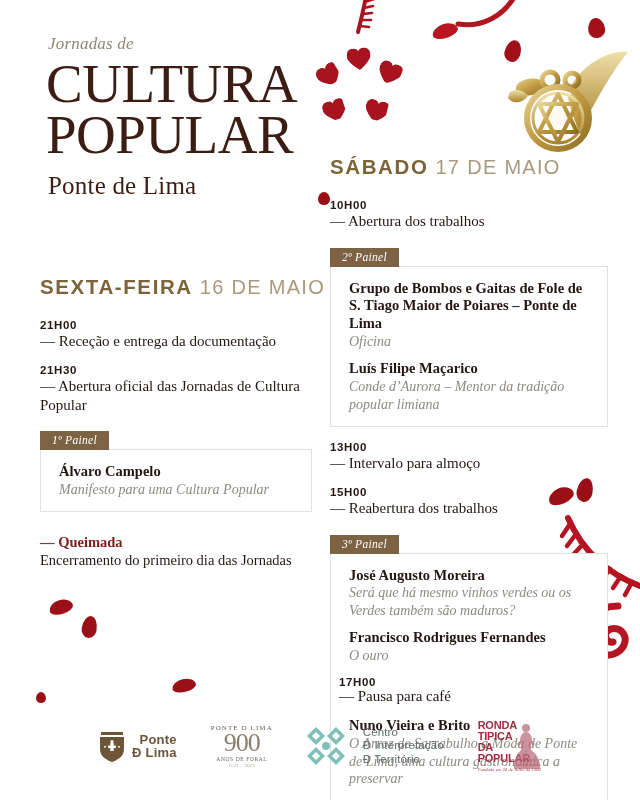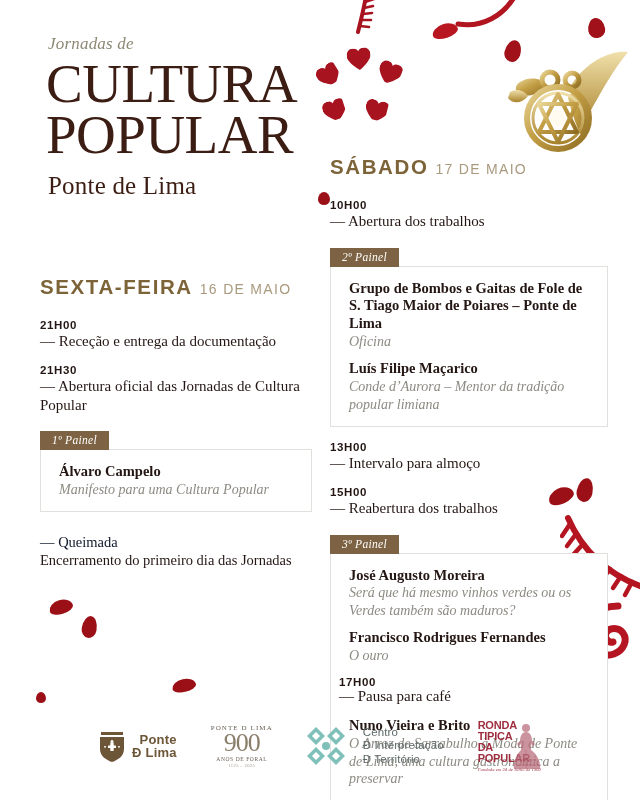--- a/index.html
+++ b/index.html
@@ -53,21 +53,21 @@
   .col-right{left:330px;top:155px;width:278px;}
 
   .dayhead{margin:0 0 20px 0;white-space:nowrap;}
   .dayhead .dw{
     font-family:"Liberation Sans", sans-serif;
     font-weight:bold;font-size:20.5px;letter-spacing:1.6px;
     color:#7c6338;
   }
   .dayhead .dd{
     font-family:"Liberation Sans", sans-serif;
-    font-size:14px;letter-spacing:1.3px;color:#a99a7e;
+    font-size:20px;letter-spacing:1.3px;color:#a99a7e;
     margin-left:7px;
   }
 
   .slot{margin-bottom:13px;}
   .slot .time{
     font-family:"Liberation Sans", sans-serif;
     font-weight:bold;font-size:11.5px;letter-spacing:.6px;
     color:#241613;margin-bottom:1px;
   }
   .slot .what{
@@ -98,21 +98,21 @@
     font-style:italic;font-size:14px;color:#8d8a82;line-height:1.25;
   }
   .inslot{margin:12px 0 12px -10px;}
   .inslot .time{
     font-family:"Liberation Sans", sans-serif;
     font-weight:bold;font-size:11.5px;letter-spacing:.6px;color:#241613;
   }
   .inslot .what{font-size:15px;color:#241613;}
 
   .closing{margin-top:22px;}
-  .closing .c1{font-weight:normal;font-size:14.5px;color:#0f172a;}
+  .closing .c1{font-weight:bold;font-size:14.5px;color:#7f1d1d;}
   .closing .c2{font-size:14.5px;color:#241613;margin-top:1px;}
 
   
   .footer{
     position:absolute;left:0;right:0;bottom:28px;
     display:flex;justify-content:center;align-items:center;gap:34px;
   }
   .logo{display:flex;align-items:center;}
 
   .lg-pl{gap:7px;text-align:right;}

